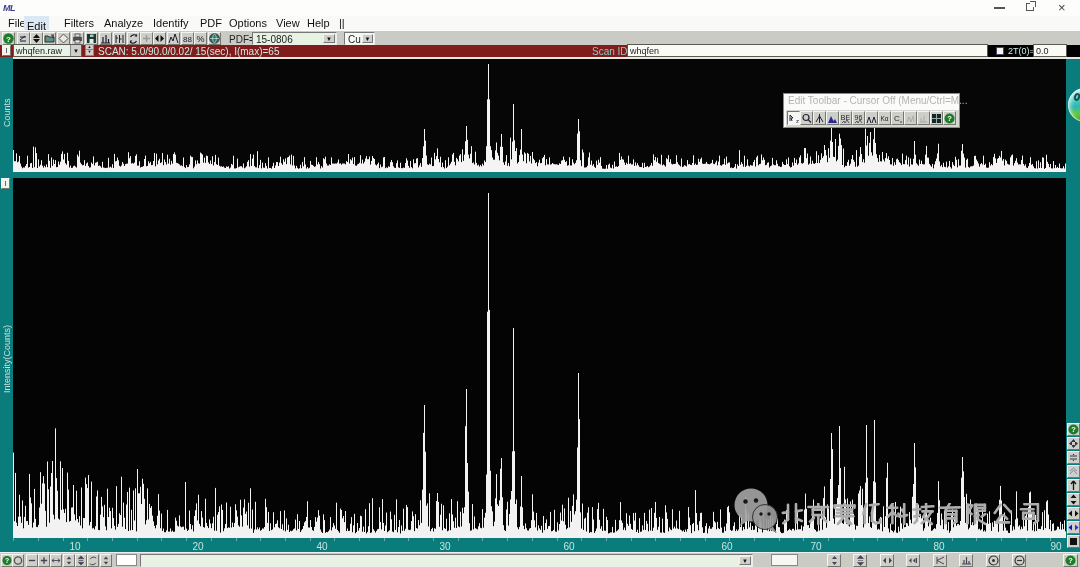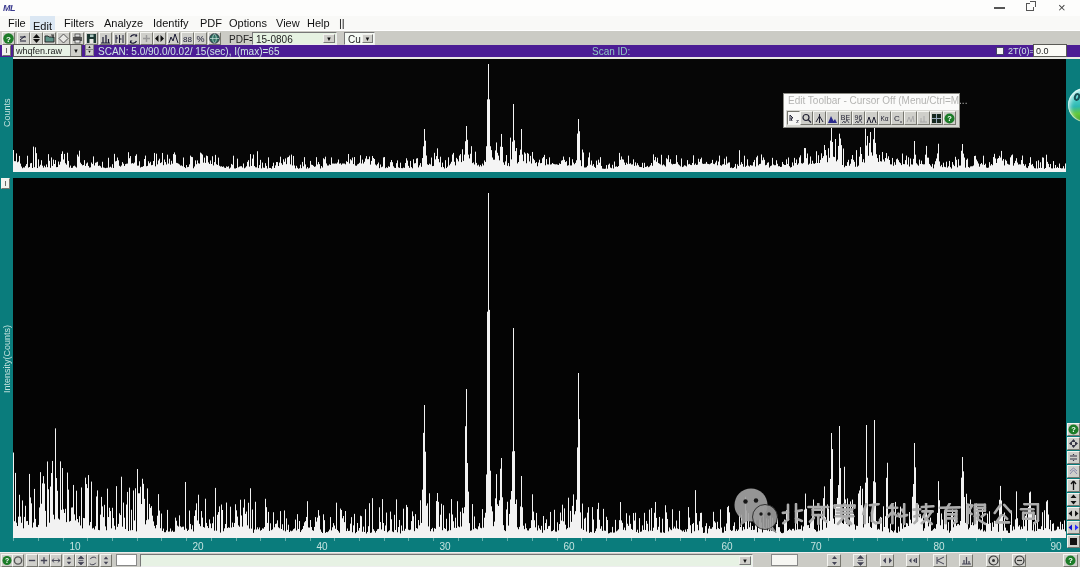--- a/index.html
+++ b/index.html
@@ -13,21 +13,21 @@
 <div class="abs" style="left:0;top:0;width:1080px;height:16px;background:#fdfdfc">
  <div class="abs" style="left:3px;top:3px;font-size:9px;font-weight:bold;font-style:italic;color:#3b3b8e;letter-spacing:-0.5px">ML</div>
  <div class="abs" style="left:994px;top:7px;width:11px;height:2px;background:#555"></div>
  <div class="abs" style="left:1026px;top:3px;width:8px;height:8px;border:1.2px solid #555"></div>
  <div class="abs" style="left:1030px;top:1px;width:6px;height:6px;border:1.2px solid #555;border-bottom:none;border-left:none;background:#fdfdfc"></div>
  <div class="abs" style="left:1058px;top:0px;font-size:13px;color:#444">×</div>
 </div>
 
 <div class="abs" style="left:0;top:16px;width:1080px;height:14px;background:#f9f9f7;font-size:11px;color:#111">
  <span class="abs" style="left:8px;top:1px">File</span>
- <span class="abs" style="left:30px;top:0;padding:4px 3px;background:#dbe7f3">Edit</span>
+ <span class="abs" style="left:24px;top:0;padding:4px 3px;background:#dbe7f3">Edit</span>
  <span class="abs" style="left:64px;top:1px">Filters</span>
  <span class="abs" style="left:104px;top:1px">Analyze</span>
  <span class="abs" style="left:153px;top:1px">Identify</span>
  <span class="abs" style="left:200px;top:1px">PDF</span>
  <span class="abs" style="left:229px;top:1px">Options</span>
  <span class="abs" style="left:276px;top:1px">View</span>
  <span class="abs" style="left:307px;top:1px">Help</span>
  <span class="abs" style="left:339px;top:1px">||</span>
 </div>
 
@@ -128,36 +128,39 @@
       </div>
  </div>
  <div class="abs" style="left:344px;top:1px;width:31px;height:13px;background:#f5faf4;border:1px solid;border-color:#777 #eee #eee #777">
    <span style="position:absolute;left:3px;top:1px;font-size:10px;color:#222">Cu</span>
    <div style="position:absolute;right:1px;top:1px;width:11px;height:9px;background:#cfcfca;border:1px solid;border-color:#f2f2ee #777 #777 #f2f2ee;display:flex;align-items:center;justify-content:center">
         <span style="font-size:6px;color:#111">▼</span>
       </div>
  </div>
 </div>
 
-<div class="abs" style="left:0;top:45px;width:1080px;height:12px;background:#4c1d95">
+<div class="abs" style="left:0;top:45px;width:900px;height:12px;background:#7f1d1d">
  <div class="btn" style="left:2px;top:0px;width:9px;height:11px;background:#f2f2ee">
       <span style="font-size:7px;color:#222">I</span>
     </div>
  <div class="abs" style="left:13px;top:-1px;width:69px;height:13px;background:#e8f2e6;border:1px solid #5a5a55">
    <span style="position:absolute;left:2px;top:1px;font-size:9px;color:#222">whqfen.raw</span>
    <div style="position:absolute;right:0;top:0;width:11px;height:11px;background:#cfcfca;border-left:1px solid #888;display:flex;align-items:center;justify-content:center">
         <span style="font-size:6px;color:#111">▼</span>
       </div>
  </div>
  <div class="abs" style="left:85px;top:-1px;width:9px;height:13px">
    <div style="height:6px;background:#cfcfca;border:1px solid #888;font-size:4px;text-align:center;line-height:4px;color:#111">▲</div>
    <div style="height:6px;background:#cfcfca;border:1px solid #888;border-top:none;font-size:4px;text-align:center;line-height:4px;color:#111">▼</div>
  </div>
  <span class="abs tealtxt" style="left:98px;top:1px;font-size:10px">SCAN: 5.0/90.0/0.02/ 15(sec), I(max)=65</span>
  <span class="abs" style="left:592px;top:1px;font-size:10px;color:#8fc8c2">Scan ID:</span>
+ <div class="abs" style="left:627px;top:-1px;width:361px;height:13px;background:#fbfbf6;border:1px solid #5a5a55">
+   <span style="position:absolute;left:2px;top:1px;font-size:9px;color:#222">whqfen</span>
+ </div>
  <div class="abs" style="left:996px;top:2px;width:8px;height:8px;background:#f4f4f0;border:1px solid #446"></div>
  <span class="abs tealtxt" style="left:1008px;top:1px;font-size:9px">2T(0)=</span>
  <div class="abs" style="left:1033px;top:-1px;width:34px;height:13px;background:#fbfbf6;border:1px solid #5a5a55">
    <span style="position:absolute;left:2px;top:1px;font-size:9px;color:#222">0.0</span>
  </div>
 </div>
 <div class="abs" style="left:12px;top:57px;width:1068px;height:2px;background:#e9e9e3"></div>
 
 <div class="abs" style="left:0;top:57px;width:13px;height:495px;background:#0a7c7c"></div>
 <div class="abs" style="left:2px;top:127px;font-size:9px;color:#c4e2de;transform:rotate(-90deg);transform-origin:0 0;white-space:nowrap">Counts</div>

